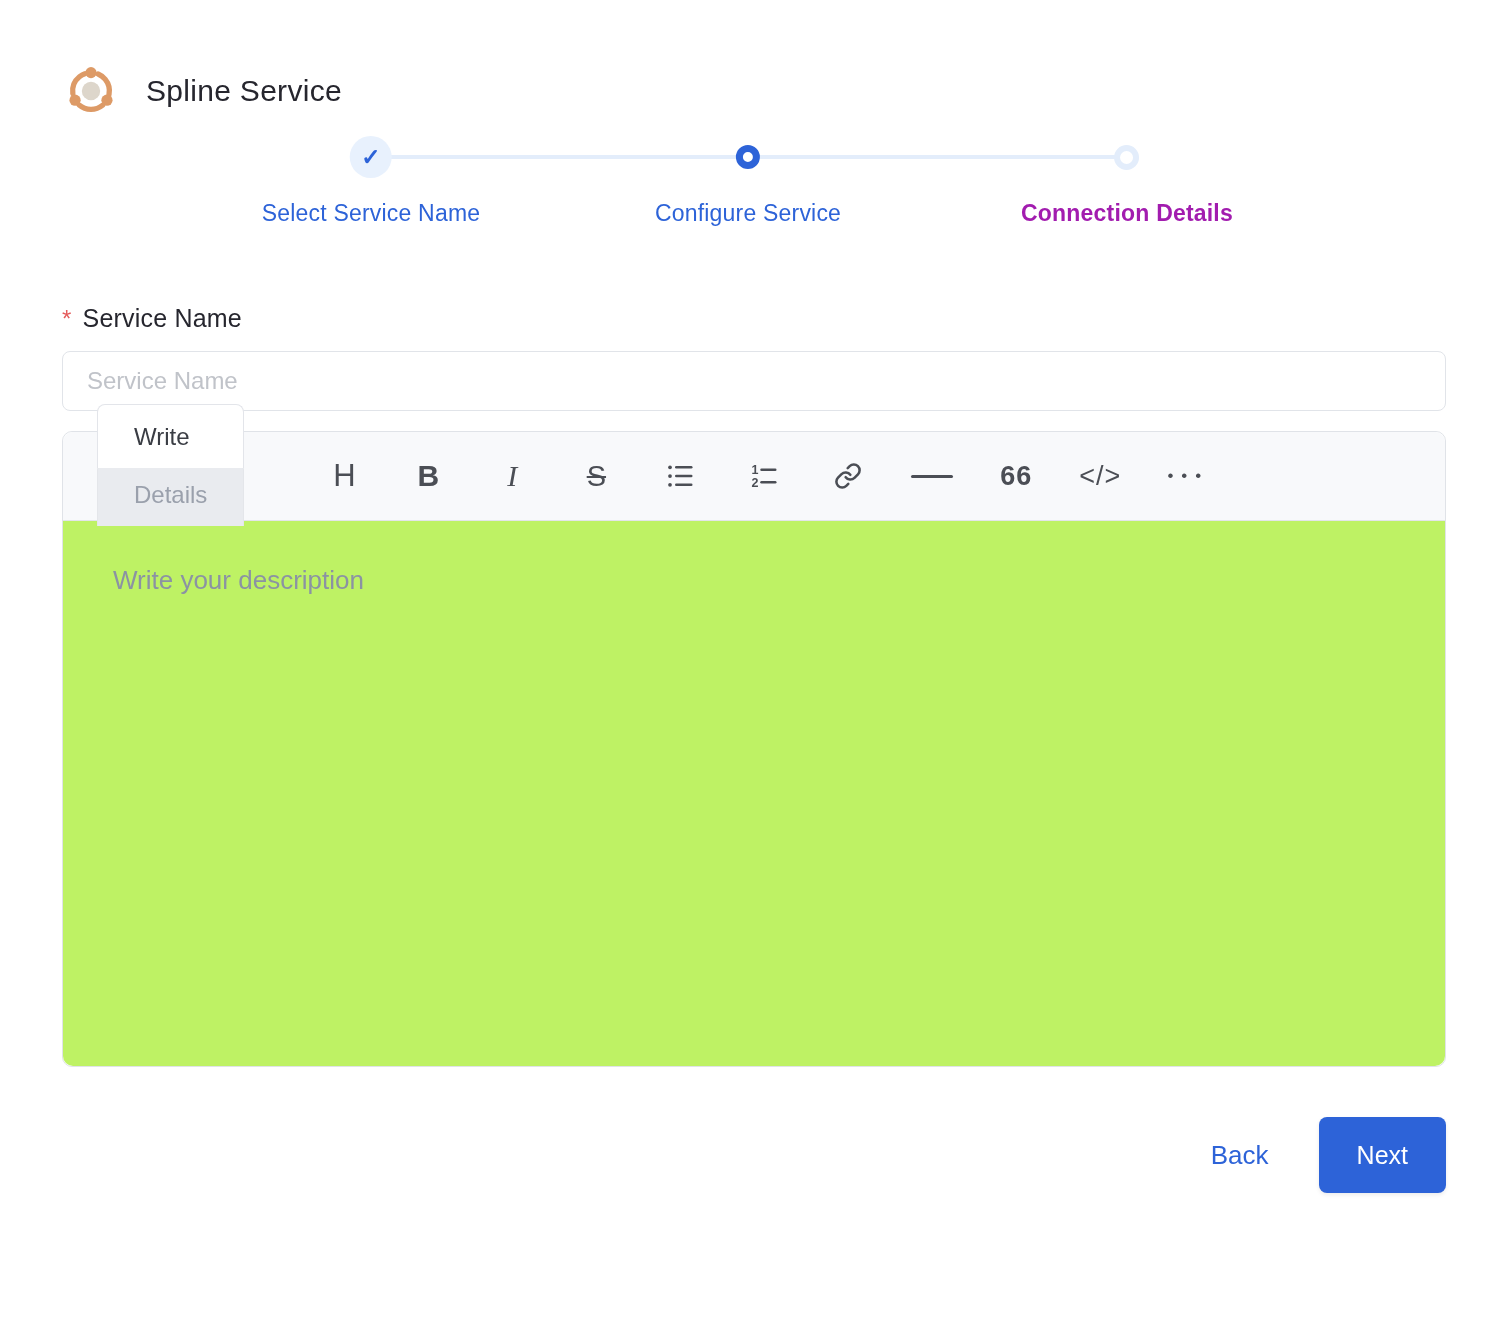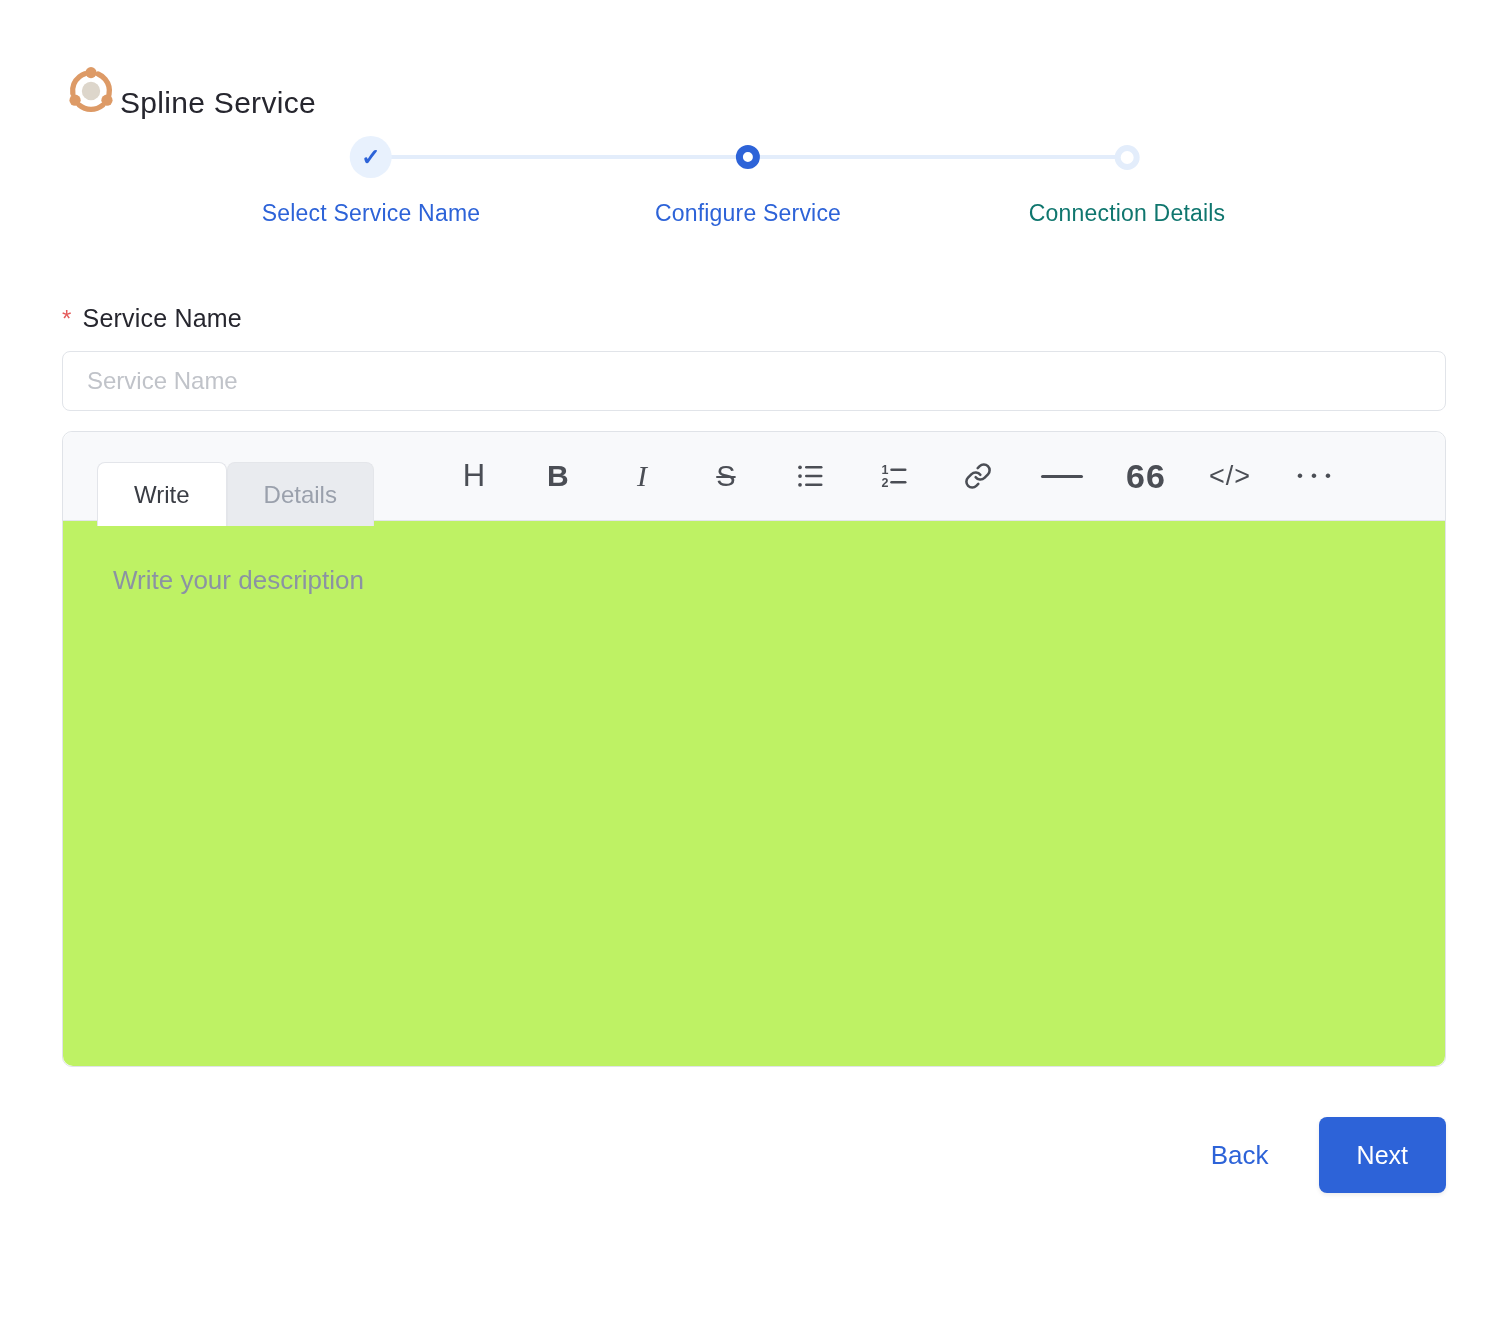--- a/index.html
+++ b/index.html
@@ -18,75 +18,75 @@
     --preview-tab-text:#9aa0ac;
     --toolbar-icon:#4b4e55;
     --editor-placeholder:#8b93a3;
   }
   *{margin:0;padding:0;box-sizing:border-box;}
   html,body{background:#fff;}
   body{font-family:"Liberation Sans", sans-serif;color:var(--text-dark);}
   .page{width:1506px;height:1332px;background:#fff;overflow:hidden;position:relative;}
 
   
-  .app-header{display:flex;align-items:flex-end;padding:62px 1px 0 62px;}
+  .app-header{display:flex;align-items:center;gap:26px;padding:62px 1px 0 62px;}
   .app-icon{width:58px;height:58px;flex:0 0 auto;}
   .app-title{font-size:30px;font-weight:500;color:#26262e;letter-spacing:.3px;}
 
   
   .stepper{position:relative;margin-top:16px;height:104px;}
   .step-track{position:absolute;left:371px;top:19px;width:756px;height:4px;
     background:var(--connector-blue);border-radius:2px;}
   .step{position:absolute;top:0;transform:translateX(-50%);display:flex;
     flex-direction:column;align-items:center;z-index:1;cursor:pointer;}
   .step-1{left:371px;} .step-2{left:748px;} .step-3{left:1127px;}
   .step-circle{width:42px;height:42px;display:flex;align-items:center;justify-content:center;}
   .circle-completed{width:42px;height:42px;border-radius:50%;background:var(--accent-light);
     display:flex;align-items:center;justify-content:center;}
   .check-glyph{color:var(--accent-blue);font-size:23px;font-weight:700;line-height:1;}
   .circle-active{width:24px;height:24px;border-radius:50%;background:#fff;
     border:7px solid var(--accent-blue);}
   .circle-upcoming{width:25px;height:25px;border-radius:50%;background:#fff;
     border:6px solid var(--connector-blue);}
   .step-label{margin-top:22px;font-size:23px;white-space:nowrap;font-weight:500;letter-spacing:.2px;}
   .label-done,.label-active{color:var(--accent-blue);}
-  .label-upcoming{color:#0f766e;}
+  .label-upcoming{color:#a21caf;font-weight:bold;}
 
   
   .form{margin:0 60px 0 62px;}
   .field-label{display:flex;align-items:baseline;font-size:25px;color:#26262e;
     margin-top:64px;letter-spacing:.2px;}
   .req{color:var(--required-red);margin-right:11px;font-size:24px;}
   .text-input{margin-top:18px;width:100%;height:60px;border:1px solid var(--input-border);
     border-radius:8px;padding:0 24px;font-size:24px;color:var(--text-dark);outline:none;
     font-family:"Liberation Sans", sans-serif;}
   .text-input::placeholder{color:var(--input-placeholder);}
 
   
   .editor{margin-top:20px;border:1px solid var(--editor-border);border-radius:10px;
     height:636px;display:flex;flex-direction:column;background:#fff;}
   .editor-header{height:89px;background:var(--editor-header-bg);
     border-bottom:1px solid #e3e5ea;border-radius:10px 10px 0 0;
     display:flex;align-items:flex-end;padding-left:34px;position:relative;}
-  .tabs{display:flex;}
+  .tabs{display:flex;flex-direction:column;}
   .tab{height:64px;padding:0 36px;display:flex;align-items:center;font-size:24px;
     border-radius:8px 8px 0 0;cursor:pointer;margin-bottom:-6px;position:relative;}
   .tab-active{background:#fff;border:1px solid #e3e5ea;border-bottom:none;
     color:#3a3d44;z-index:2;}
   .tab-inactive{background:var(--preview-tab-bg);border:1px solid #e4e6ea;border-bottom:none;
     color:var(--preview-tab-text);z-index:1;}
   .toolbar{display:flex;align-items:center;align-self:center;margin-left:58px;}
   .tb-btn{width:84px;height:64px;display:flex;align-items:center;justify-content:center;
     background:none;border:none;cursor:pointer;color:var(--toolbar-icon);}
   .g-heading{font-size:31px;font-weight:400;}
   .g-bold{font-size:30px;font-weight:700;}
   .g-italic{font-size:30px;font-style:italic;font-family:"Liberation Serif",serif;}
   .g-strike{font-size:29px;text-decoration:line-through;}
   .g-hr{display:inline-block;width:42px;height:3px;background:var(--toolbar-icon);border-radius:2px;}
-  .g-quote{font-size:34px;font-weight:600;letter-spacing:1px;}
+  .g-quote{font-size:27px;font-weight:600;letter-spacing:1px;}
   .g-code{font-size:27px;font-weight:500;letter-spacing:1px;}
   .g-more{font-size:17px;letter-spacing:8px;padding-left:8px;}
   .tb-svg{display:block;}
 
   .editor-body{flex:1;border-radius:0 0 10px 10px;background:#bef264;}
   .desc-area{width:100%;height:100%;border:none;outline:none;resize:none;
     padding:44px 50px;font-size:26px;color:var(--text-dark);border-radius:0 0 10px 10px;
     font-family:"Liberation Sans", sans-serif;background:transparent;}
   .desc-area::placeholder{color:var(--editor-placeholder);}
 

